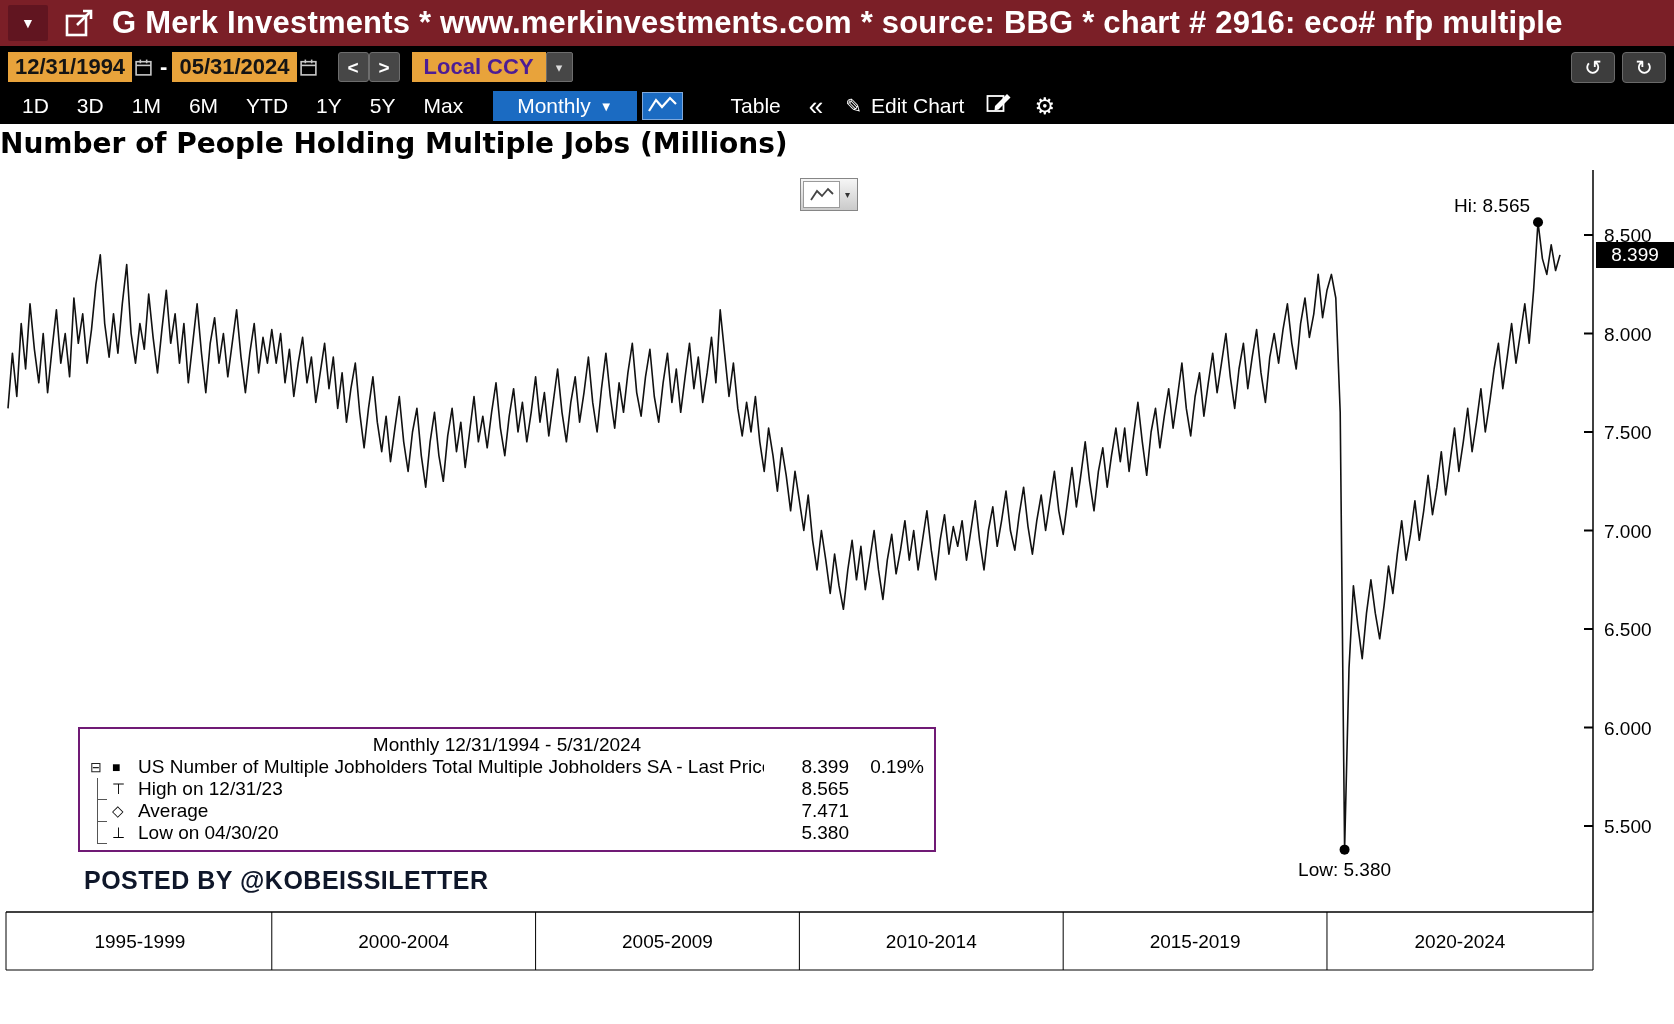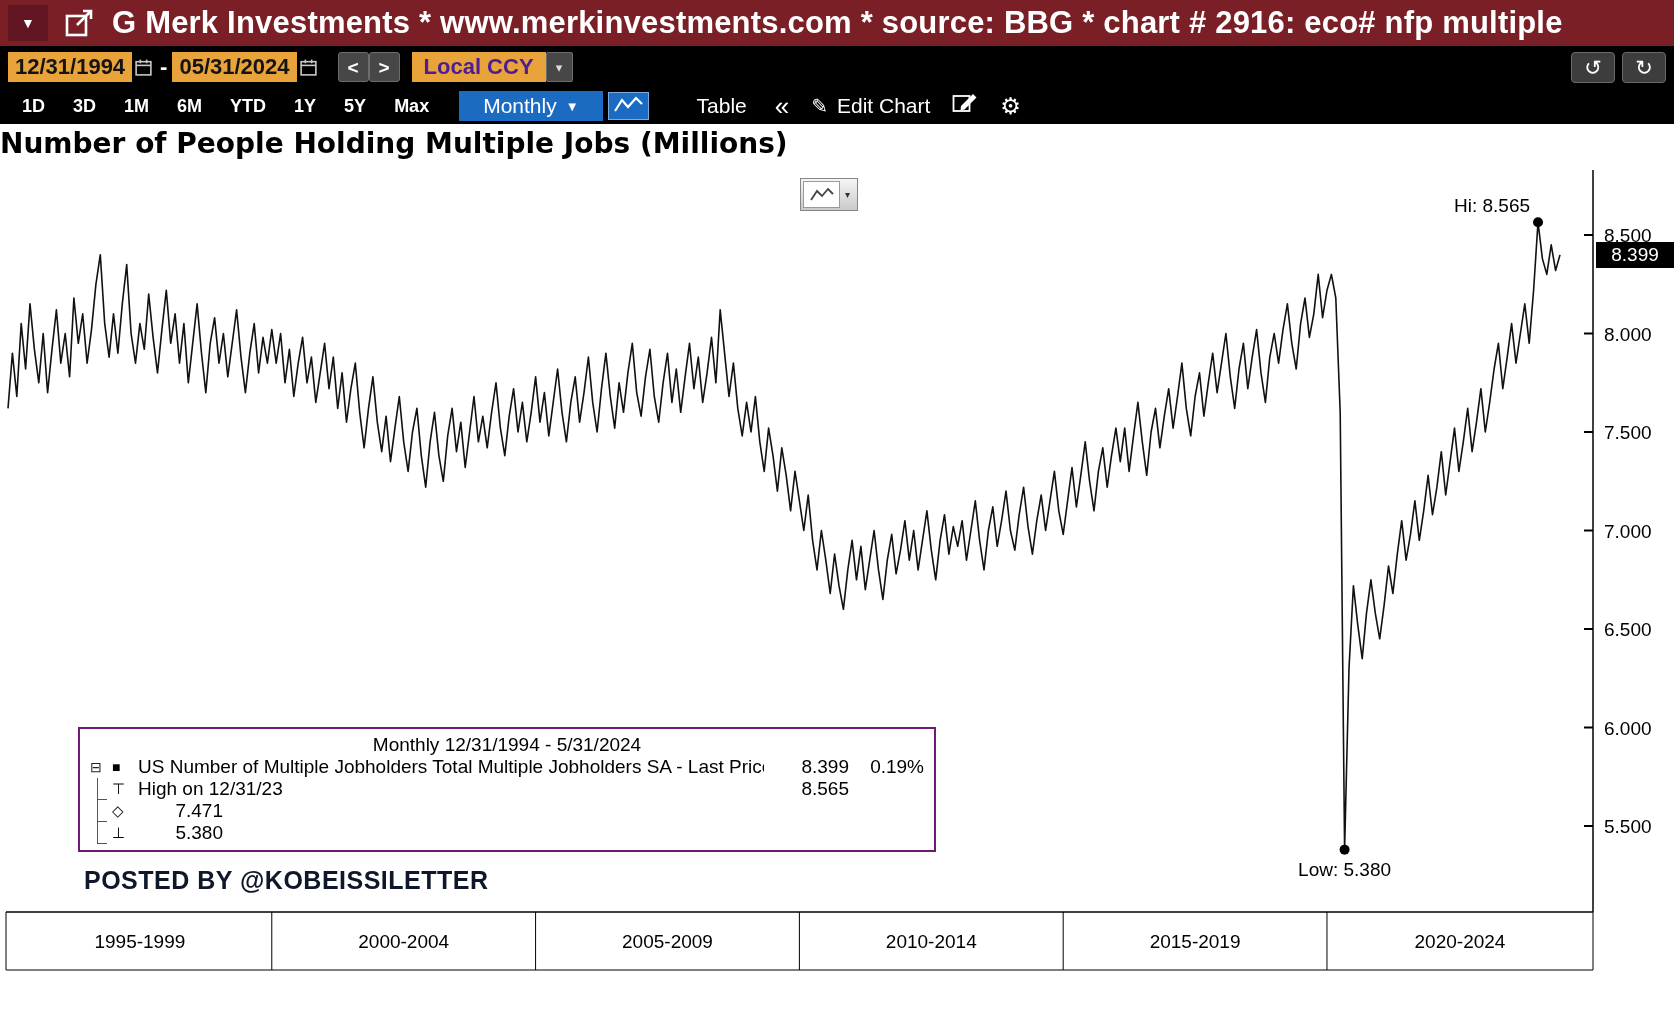--- a/index.html
+++ b/index.html
@@ -26,21 +26,21 @@
             font-size:19px; font-weight:700; border-radius:3px; line-height:1; }
   .navbtn.first { margin-left:18px; }
   .ccy-field { background:#E8A33B; color:#4c1d95; font-weight:700; font-size:22px; padding:2px 12px; margin-left:12px; line-height:26px; }
   .ccy-dd { background:#474747; border:1px solid #6d6d6d; width:27px; height:30px; color:#ddd; font-size:13px; border-radius:2px; }
   .dr-spacer { flex:1; }
   .histbtn { background:#3d3d3d; border:1px solid #6a6a6a; color:#fff; width:44px; height:31px;
              font-size:21px; border-radius:4px; margin-left:7px; line-height:1; }
 
   
   .toolbar { height:36px; background:#000; display:flex; align-items:center; padding:0 8px; }
-  .period { color:#fff; font-size:18px; background:none; border:none; padding:0 14px;font-weight:bold; }
+  .period { color:#fff; font-size:21px; background:none; border:none; padding:0 14px; }
   .freq-btn { background:#1B6BC2; color:#fff; border:none; font-size:21px; padding:3px 24px;
               display:flex; gap:9px; align-items:center; margin-left:16px; }
   .freq-caret { font-size:13px; }
   .charttype-btn { background:#1B6BC2; border:1px solid #7FA9DC; width:41px; height:28px; margin-left:5px;
                    display:flex; align-items:center; justify-content:center; }
   .tbl-btn { color:#fff; font-size:21px; margin-left:42px; background:none; border:none; }
   .adddata { background:#E8A33B; color:#8a7340; font-size:21px; padding:3px 10px; width:332px;
              margin-left:182px; line-height:25px; }
   .collapse-btn { color:#fff; font-size:26px; margin-left:16px; background:none; border:none; line-height:1; }
   .editchart-btn { color:#fff; font-size:21px; display:flex; gap:9px; align-items:center;
@@ -236,26 +236,28 @@
       <div class="lrow sub">
         <span class="l-exp"></span>
         <span class="l-marker small">⊤</span>
         <span class="l-label">High on 12/31/23</span>
         <span class="l-val">8.565</span>
         <span class="l-extra"></span>
       </div>
       <div class="lrow sub">
         <span class="l-exp"></span>
         <span class="l-marker small">◇</span>
+        <span class="l-label">Average</span>
         <span class="l-val">7.471</span>
         <span class="l-extra"></span>
       </div>
       <div class="lrow sub">
         <span class="l-exp"></span>
         <span class="l-marker small">⊥</span>
+        <span class="l-label">Low on 04/30/20</span>
         <span class="l-val">5.380</span>
         <span class="l-extra"></span>
       </div>
     </div>
 
     <div class="watermark">POSTED BY @KOBEISSILETTER</div>
     <div class="lastprice" style="top: 79.897px;">8.399</div>
   </div>
 </div>
 

